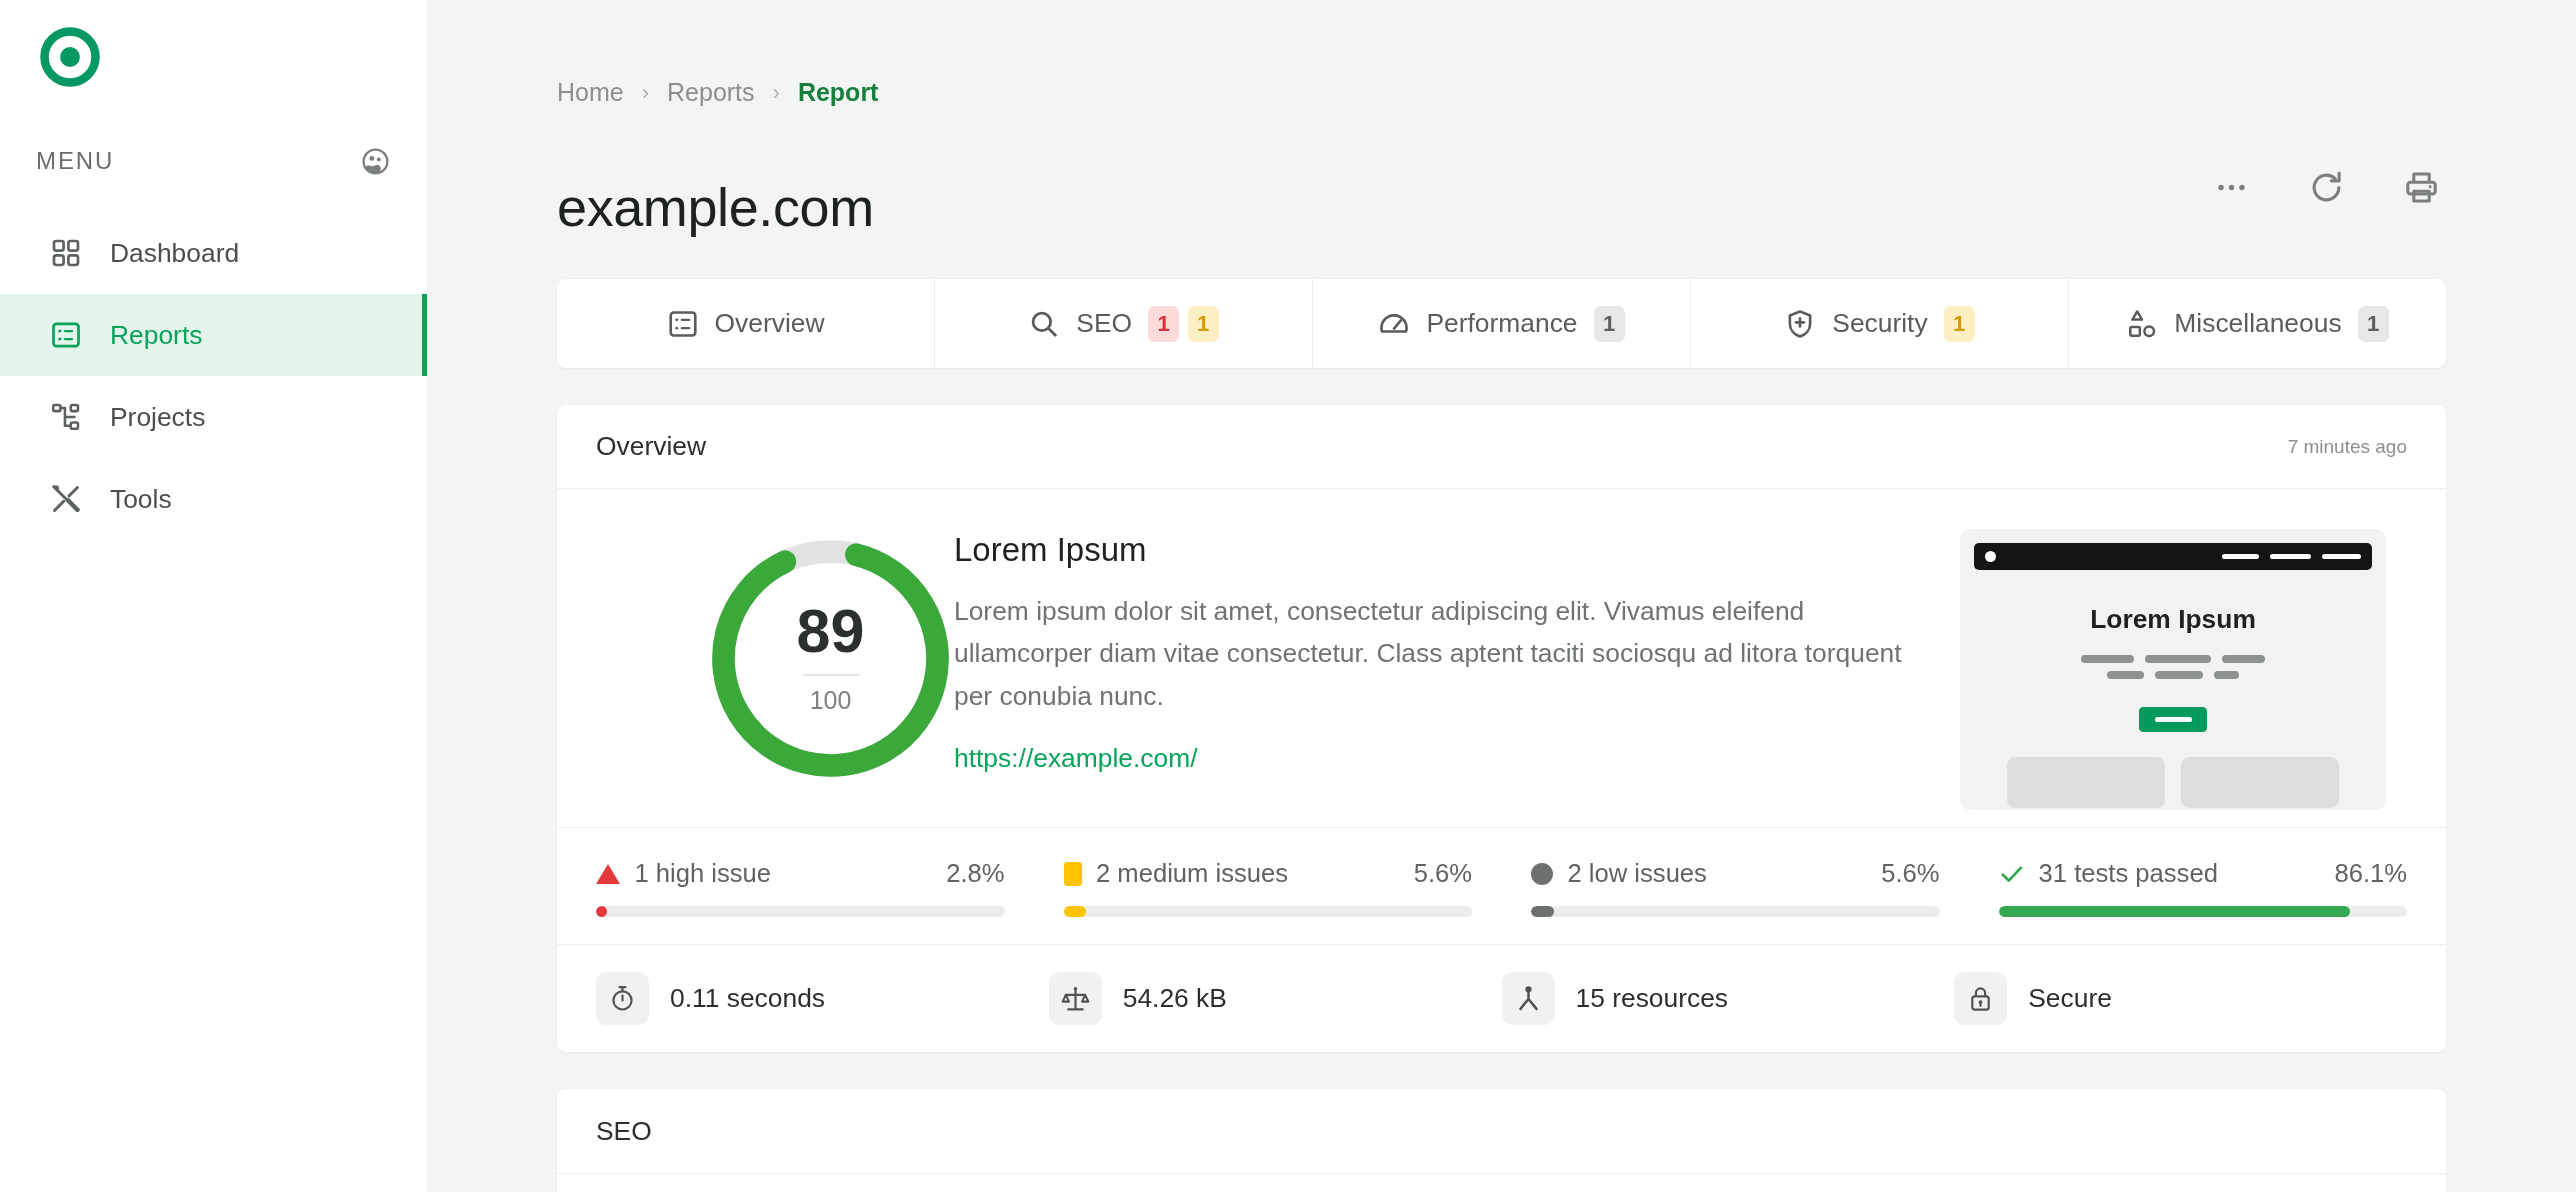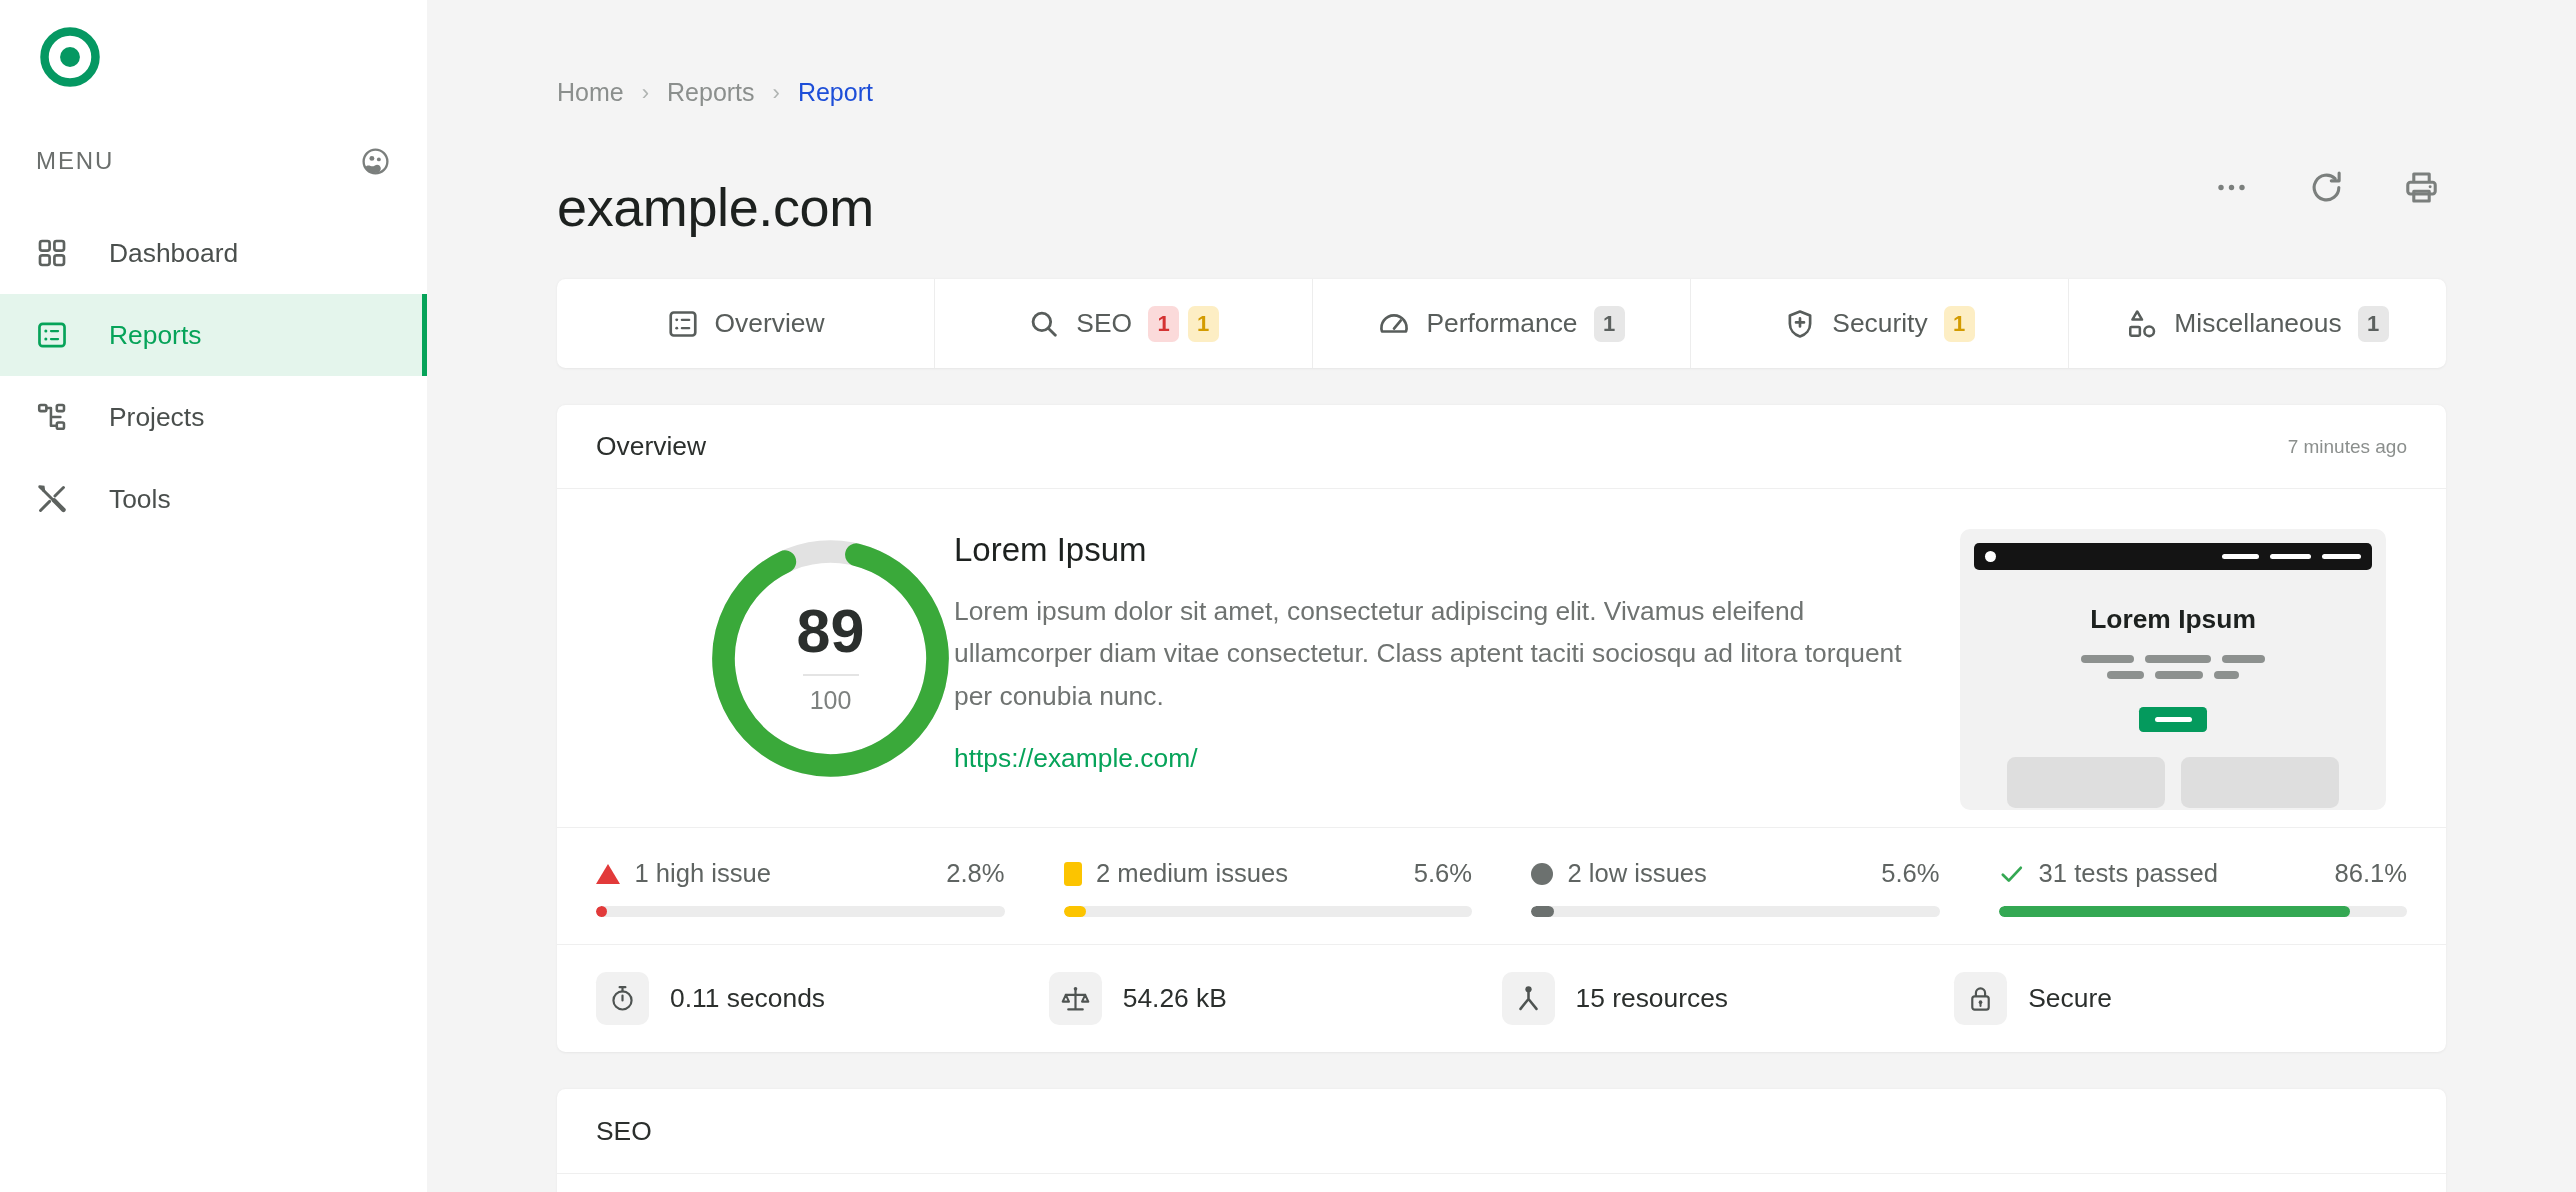--- a/index.html
+++ b/index.html
@@ -26,41 +26,41 @@
     margin-top: 53px;
     height: 34px;
   }
   .menu-label {
     font-size: 24px; letter-spacing: 1.9px; color: #6b6f6d; font-weight: 400;
   }
   .theme-icon { width: 31px; height: 31px; display:block; }
 
   .nav { margin-top: 34px; }
   .nav-item {
-    display: flex; align-items: center; gap: 41px;
-    height: 82px; padding-left: 36px;
+    display: flex; align-items: center; gap: 28px;
+    height: 82px; padding-left: 50px;
     position: relative; cursor: pointer;
     color: #4a4f4d; font-size: 26.4px;
   }
   .nav-item .nav-ico { width: 32px; height: 32px; flex: 0 0 32px; display:block; }
   .nav-item.active { background: #e4f5ec; color: #06a359; }
   .nav-item.active::after {
     content: ""; position: absolute; right: 0; top: 0; bottom: 0;
     width: 5.1px; background: #06a359;
   }
 
   
   .main { flex: 1 1 auto; height: 1193px; background: #f4f4f4; position: relative; overflow: hidden; }
 
   .breadcrumb {
     display: flex; align-items: center; gap: 18px;
     padding: 78px 0 0 130px; font-size: 25px; color: #8b8f8d;
   }
   .crumb { cursor: pointer; }
-  .crumb.current { color: #1d4ed8; }
+  .crumb.current { color: #15803d; font-weight: bold; }
   .crumb-sep { color: #b0b4b2; font-size: 22px; line-height: 1; }
 
   .title-row {
     display: flex; align-items: center; justify-content: space-between;
     padding: 29px 136px 0 130px;
   }
   .page-title { font-size: 54px; color: #1d211f; font-weight: 400; letter-spacing: -0.4px; margin-top: 40px; }
   .actions { display: flex; align-items: center; gap: 58px; }
   .act-ico { width: 37px; height: 37px; display: block; cursor: pointer; }
 

